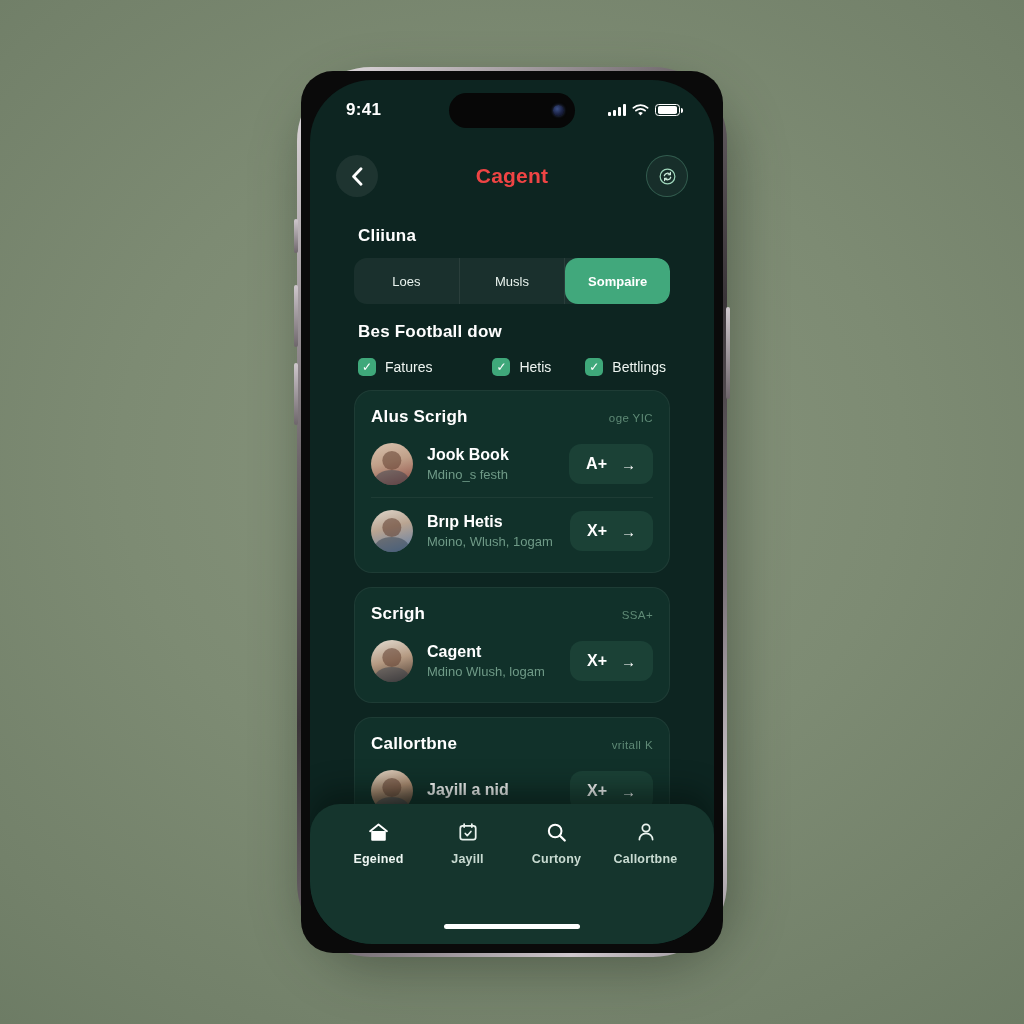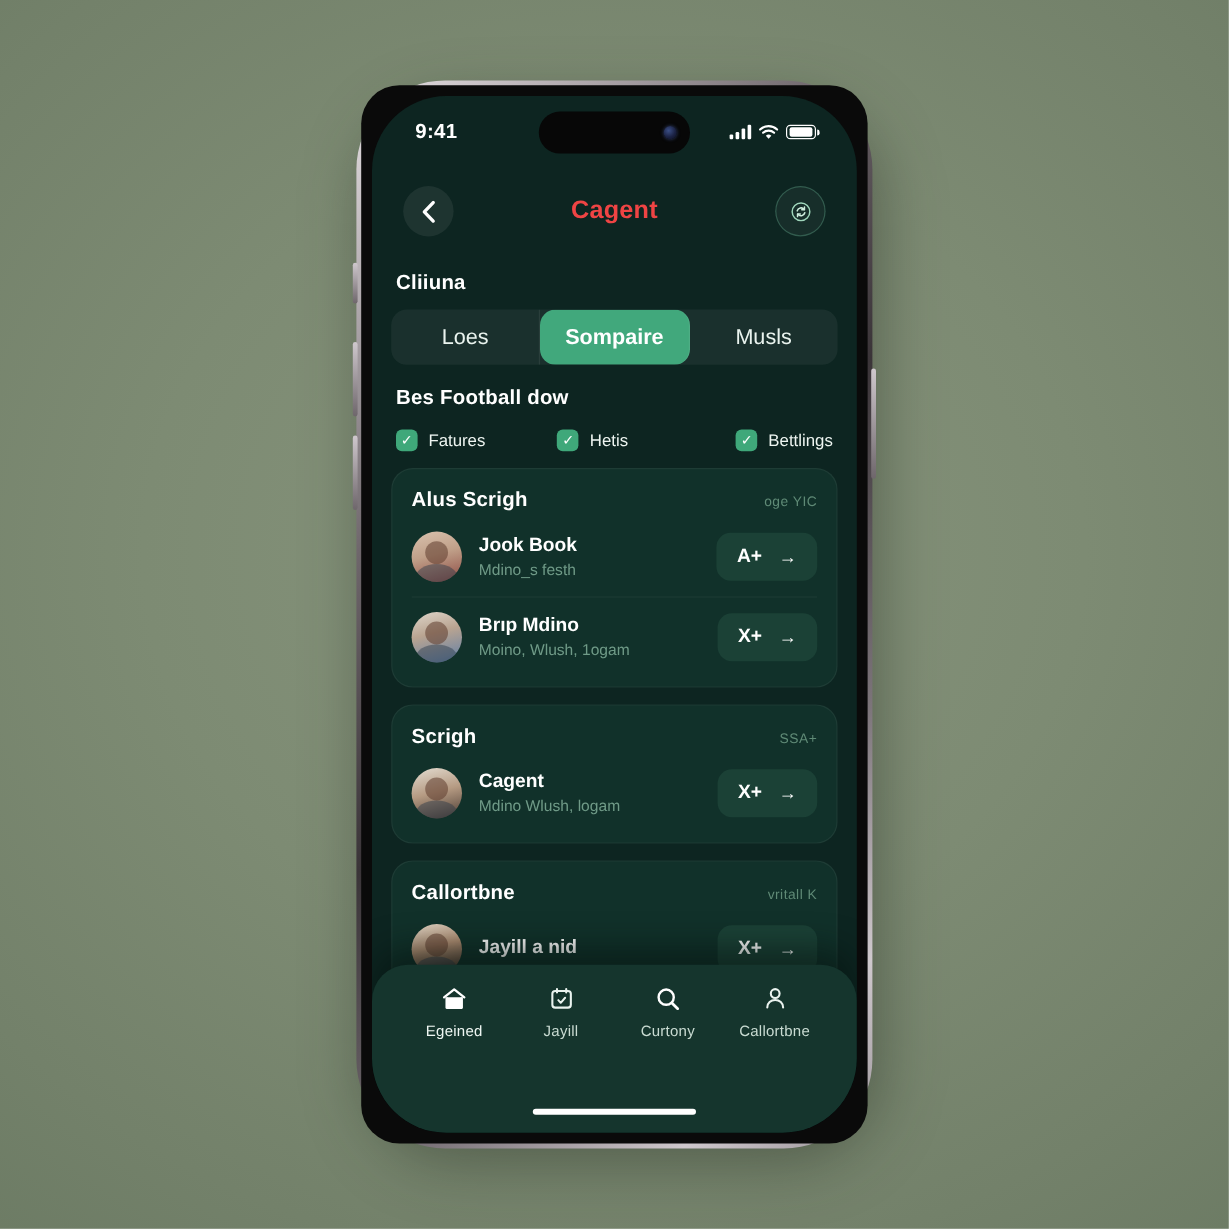--- a/index.html
+++ b/index.html
@@ -85,34 +85,34 @@
   }
   .circle-btn {
     width: 42px; height: 42px; border-radius: 50%;
     background: rgba(255,255,255,0.07);
     display:flex; align-items:center; justify-content:center;
   }
   .circle-btn.outlined { background: rgba(255,255,255,0.045); border: 1px solid rgba(110,190,155,0.32); }
   .nav-title { font-size: 21px; font-weight: bold; color: #ef4444; letter-spacing: .2px; }
 
   
-  .content { padding: 0 16px; position: relative; }
+  .content { padding: 0 44px; position: relative; }
   .section-label {
     font-size: 17px; font-weight: bold; color: #fff;
     margin: 18px 0 12px 4px; letter-spacing: .2px;
   }
 
   
   .segment {
     display: flex; background: rgba(255,255,255,0.055);
     border-radius: 13px; overflow: hidden; height: 46px;
   }
   .seg-item {
     flex: 1; display:flex; align-items:center; justify-content:center;
-    font-size: 18px; color: #e9f3ee; font-weight: 500;
+    font-size: 13px; color: #e9f3ee; font-weight: 500;
     border-right: 1px solid rgba(255,255,255,0.07);
   }
   .seg-item:last-child { border-right: none; }
   .seg-item.active { background: #41a87c; color: #fff; font-weight: bold; border-radius: 13px; }
 
   
   .filters { display: flex; align-items: center; margin: 16px 4px 14px 4px; }
   .filter { display: flex; align-items: center; gap: 9px; }
   .filter.f1 { margin-right: 60px; }
   .filter.f2 { margin-right: auto; }
@@ -165,20 +165,21 @@
   .pill-arrow { font-size: 15px; color: #fff; line-height: 1; }
 
   
   .tabbar {
     position: absolute; left: 0; right: 0; bottom: 0;
     background: #15352d;
     border-radius: 30px 30px 62px 62px;
     padding: 16px 24px 0 24px;
     height: 140px;
     box-shadow: 0 -14px 26px rgba(6,18,15,0.55);
+    font-weight: bold;
   }
   .tabs { display: flex; }
   .tab { flex: 1; display:flex; flex-direction:column; align-items:center; gap: 8px; }
   .tab-icon { width: 24px; height: 24px; display:flex; align-items:center; justify-content:center; }
   .tab-label { font-size: 12.5px; color: #c9dbd2; letter-spacing: .2px; }
   .tab.active .tab-label { color: #eef6f2; }
   .home-indicator {
     position: absolute; bottom: 15px; left: 50%; transform: translateX(-50%);
     width: 136px; height: 5px; border-radius: 3px; background: #fff;
   }
@@ -242,22 +243,22 @@
             </svg>
           </div>
         </div>
 
         <div class="content">
 
           <div class="section-label">Cliiuna</div>
 
           <div class="segment">
             <div class="seg-item">Loes</div>
+            <div class="seg-item">Musls</div>
             <div class="seg-item active">Sompaire</div>
-            <div class="seg-item">Musls</div>
           </div>
 
           <div class="section-label">Bes Football dow</div>
 
           <div class="filters">
             <div class="filter f1">
               <span class="chk">✓</span>
               <span class="filter-label">Fatures</span>
             </div>
             <div class="filter f2">
@@ -282,21 +283,21 @@
                 <div class="row-sub">Mdino_s festh</div>
               </div>
               <div class="pill">
                 <span class="pill-label">A+</span>
                 <span class="pill-arrow">→</span>
               </div>
             </div>
             <div class="row">
               <div class="avatar av-b"></div>
               <div class="row-text">
-                <div class="row-name">Brıp Mdino</div>
+                <div class="row-name">Brıp Hetis</div>
                 <div class="row-sub">Moino, Wlush, 1ogam</div>
               </div>
               <div class="pill">
                 <span class="pill-label">X+</span>
                 <span class="pill-arrow">→</span>
               </div>
             </div>
           </div>
 
           <div class="card">

